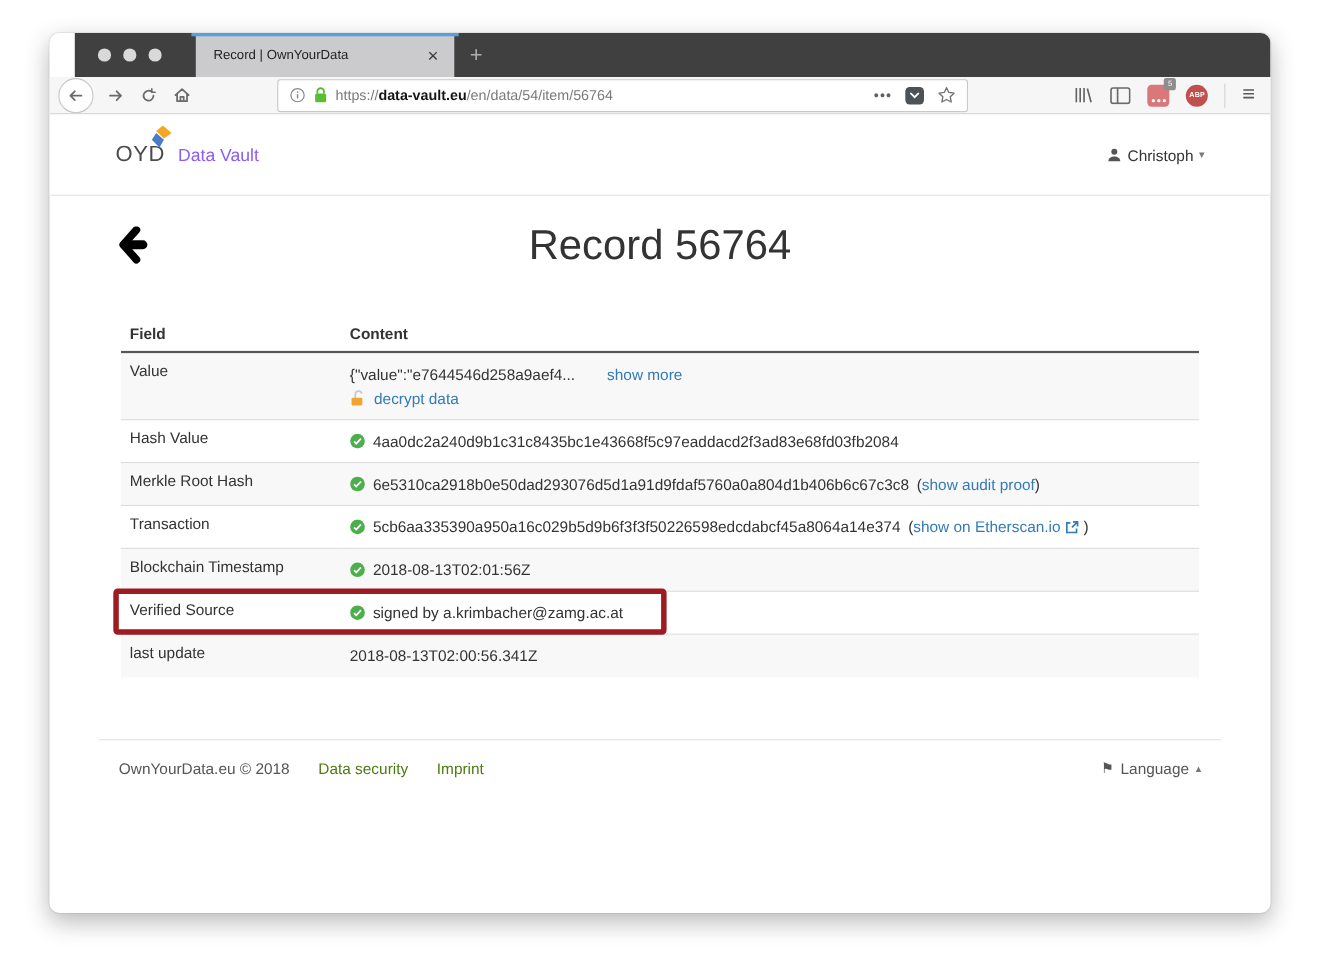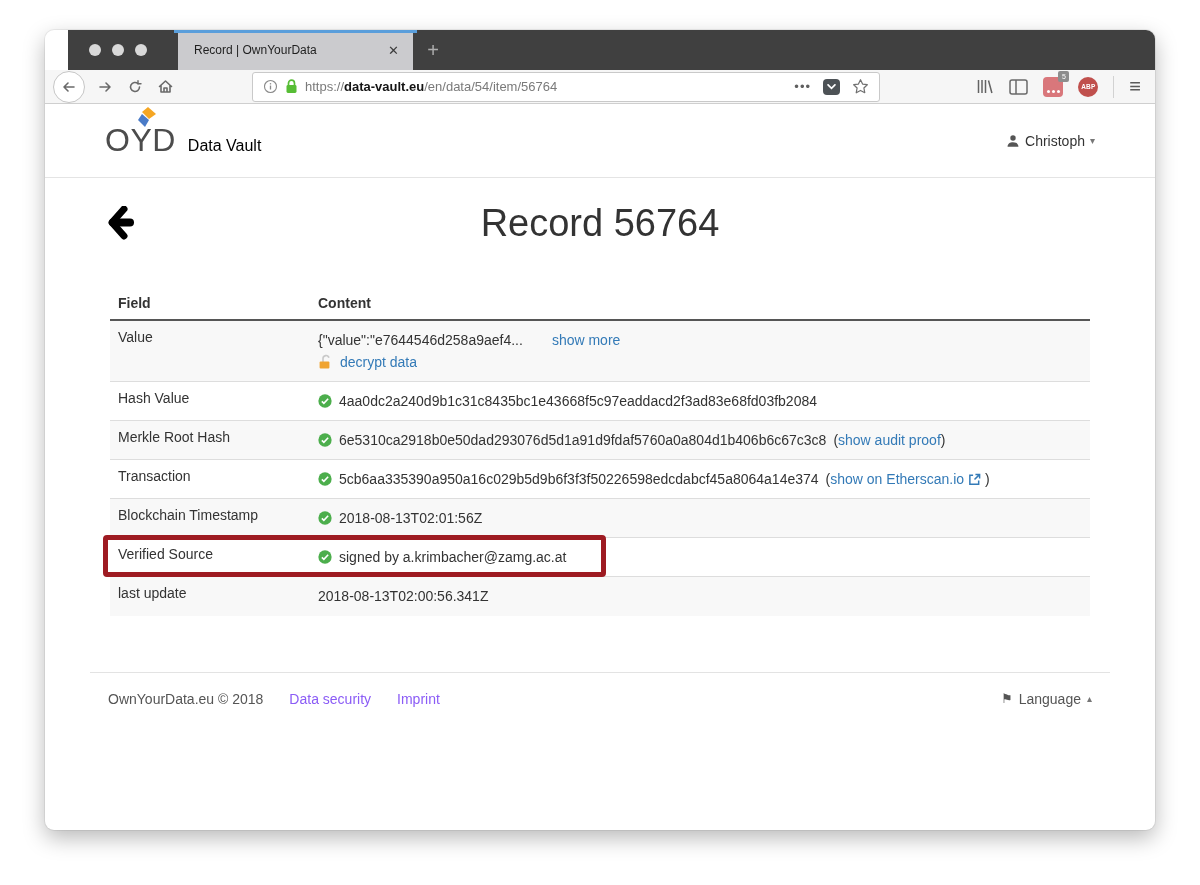--- a/index.html
+++ b/index.html
@@ -43,23 +43,23 @@
   .ext-icon .d { width:3px; height:3px; border-radius:50%; background:#fff; margin:0 1px; }
   .ext-badge { position:absolute; top:-6px; right:-6px; width:11px; height:11px; background:#8d8d8d; border-radius:2px;
                color:#fff; font-size:7px; line-height:11px; text-align:center; }
   .abp-icon { width:20px; height:20px; background:#c0504d; border-radius:50%; color:#fff; font-size:6.5px; font-weight:bold;
               display:flex; align-items:center; justify-content:center; letter-spacing:.2px; }
   .pocket-icon { width:17px; height:16px; background:#4d5256; border-radius:4px; color:#fff; display:flex; align-items:center; justify-content:center; }
 
   
   .site-header { height:74px; border-bottom:1px solid #e4e4e4; display:flex; align-items:center; padding:0 60px; background:#fff; }
   .logo { position:relative; display:flex; align-items:baseline; }
-  .logo-oyd { font-size:32px; color:#4c4c4c; letter-spacing:.5px; }
+  .logo-oyd { font-size:20px; color:#4c4c4c; letter-spacing:.5px; }
   .logo-gem { position:absolute; left:29px; top:-16px; }
-  .logo-sub { font-size:16px; color:#000000; margin-left:12px; }
+  .logo-sub { font-size:16px; color:#8b5cf6; margin-left:12px; }
   .user-menu { margin-left:auto; display:flex; align-items:center; gap:5px; font-size:14px; color:#333; }
   .caret { font-size:10px; color:#777; }
 
   
   .page-body { padding:0 60px; }
   .record-header { position:relative; margin-top:24px; height:58px; }
   .back-arrow { position:absolute; left:2px; top:4px; }
   .record-title { text-align:center; font-size:38px; font-weight:400; color:#333; }
 
   .table-wrap { position:relative; margin:26px 5px 0; }
@@ -74,21 +74,21 @@
   .check { display:inline-flex; width:14px; height:14px; flex:none; }
 
   .highlight-box { position:absolute; left:-7px; top:249px; width:503px; height:42px;
                    border:5px solid var(--highlight_red,#9e1b22); border-radius:4px; pointer-events:none; }
 
   
   .site-footer { margin:56px 45px 0; border-top:1px solid #e3e3e3; padding:18px 18px 0; display:flex; align-items:center; font-size:14px; color:#555; }
   .foot-left { display:flex; align-items:center; gap:26px; }
   .foot-right { margin-left:auto; display:flex; align-items:center; gap:6px; }
   .flag { font-size:13px; color:#555; }
-  .foot-link { color:#8b5cf6; text-decoration:none; }
+  .foot-link { color:#4d7c0f; text-decoration:none; }
 </style>
 </head>
 <body>
 
 <div class="stage">
   <div class="window">
 
     <div class="tabbar">
       <div class="traffic-lights">
         <span class="light"></span>

